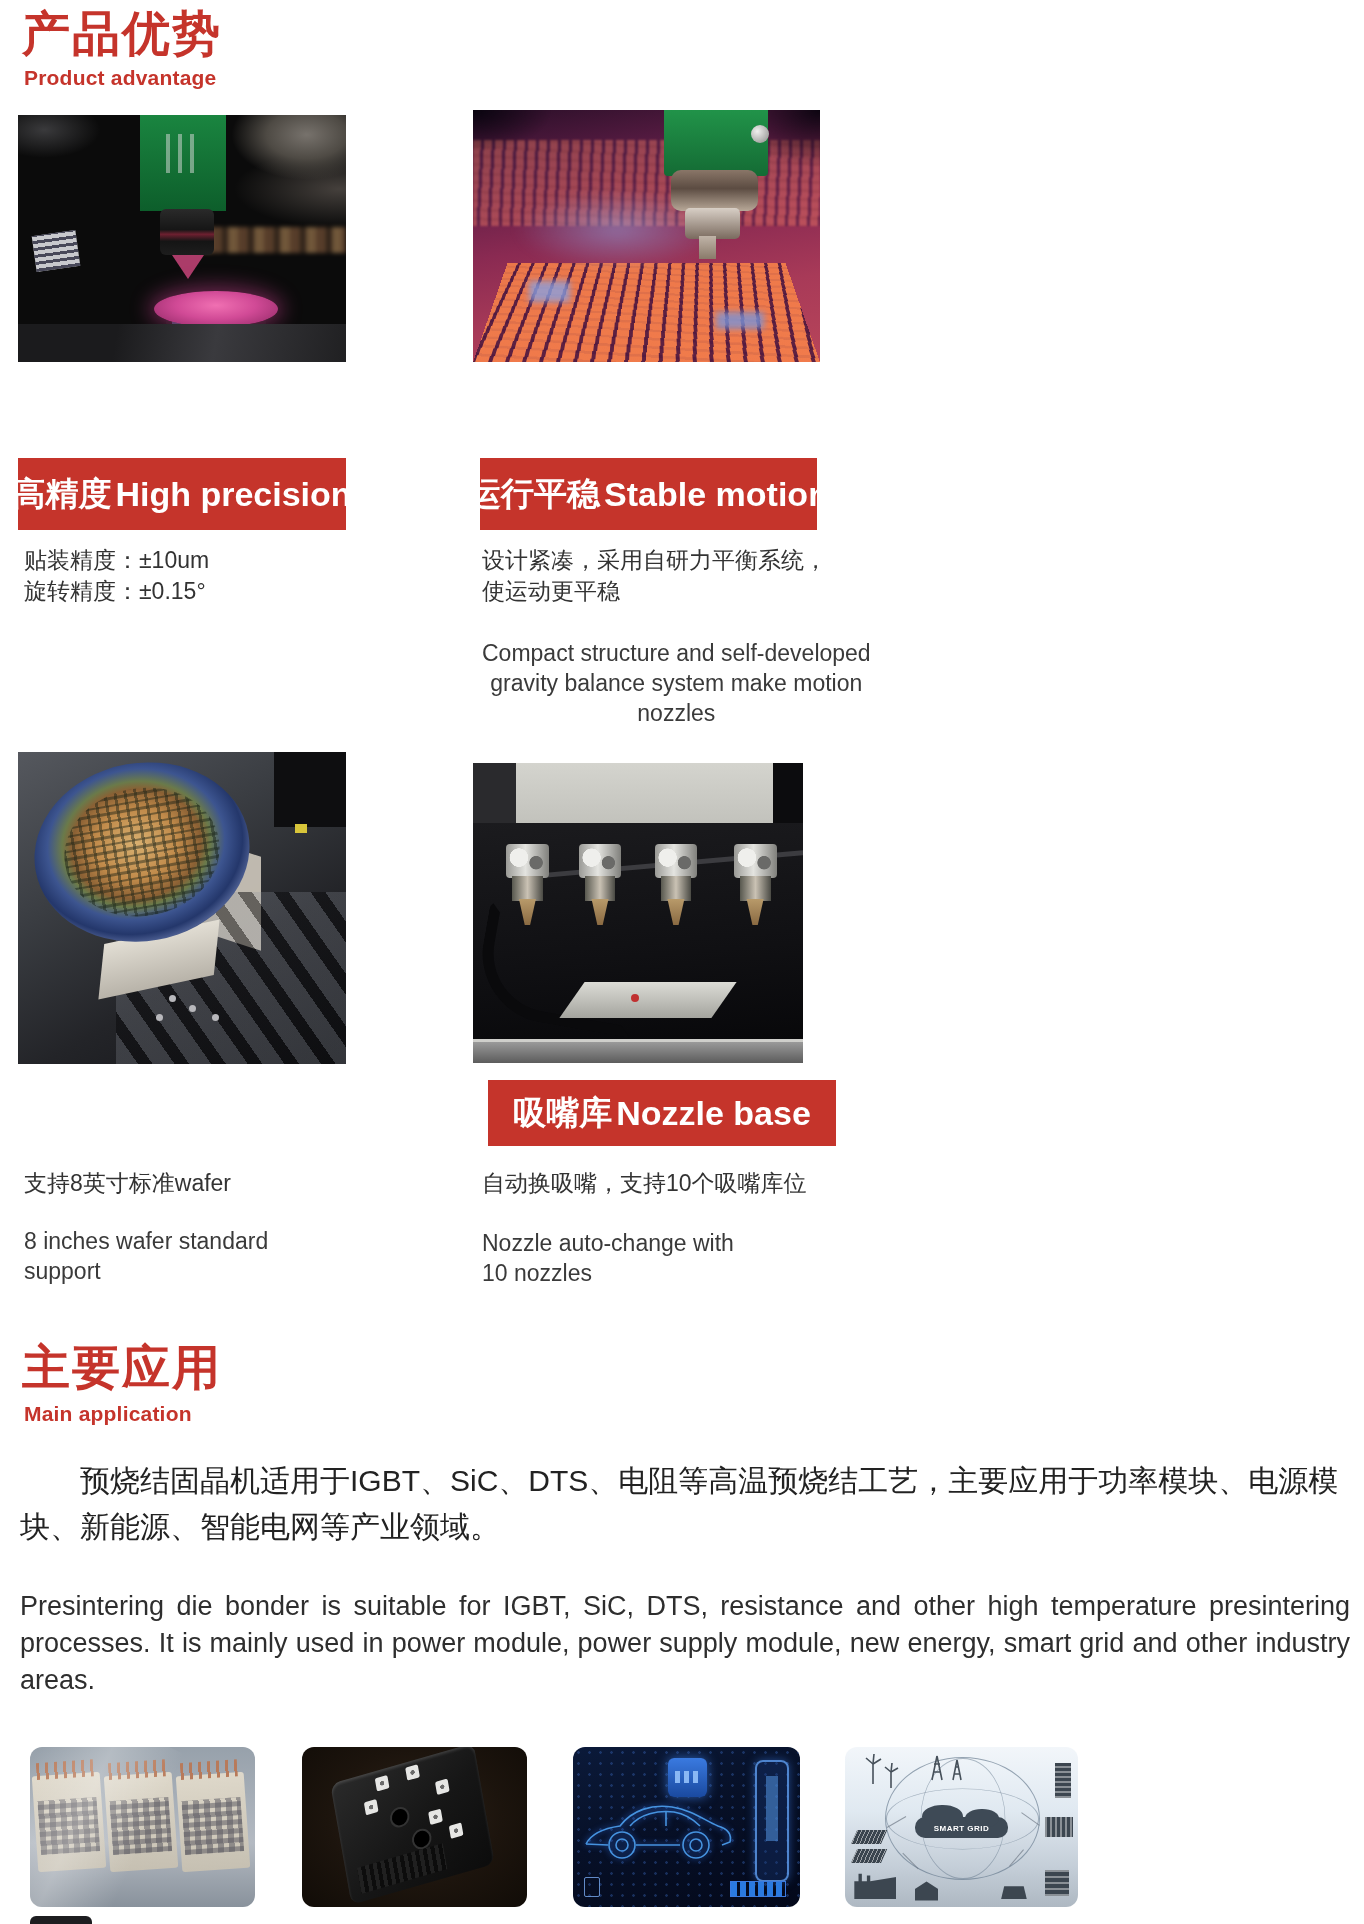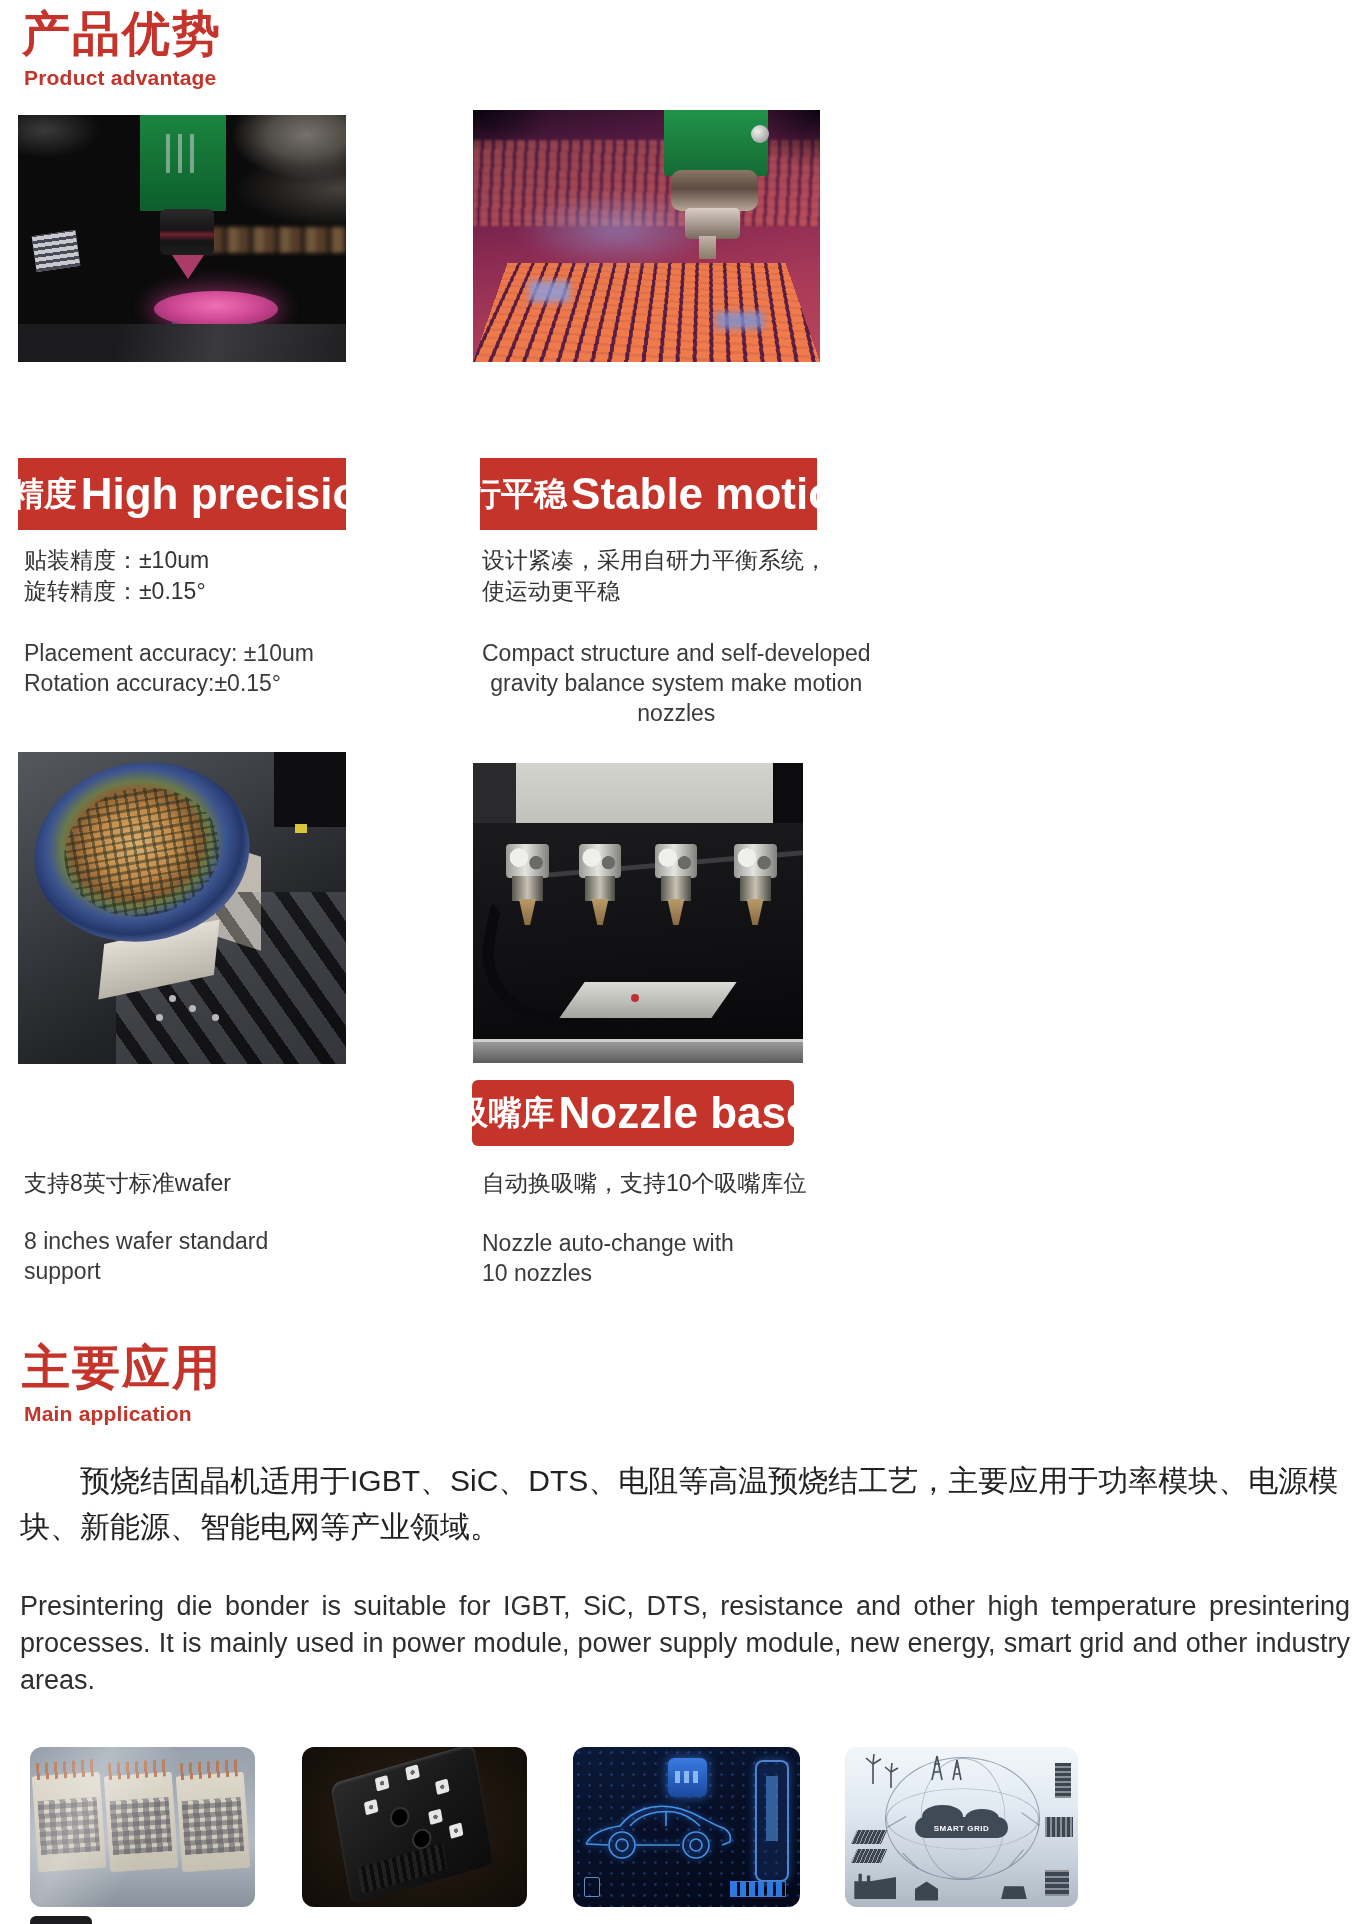--- a/index.html
+++ b/index.html
@@ -6,21 +6,21 @@
   .page{position:relative;width:1364px;height:1924px;background:#fff;overflow:hidden;
         font-family:"Liberation Sans","DejaVu Sans",sans-serif;color:#333;}
 
   
   .h-cn{position:absolute;font-size:48px;font-weight:bold;color:#c5342b;letter-spacing:2px;line-height:1.1;}
   .h-en{position:absolute;font-size:21px;color:#c5342b;font-weight:bold;letter-spacing:0.2px;}
 
   
   .banner{position:absolute;height:72px;background:#c5342b;color:#fff;display:flex;align-items:center;justify-content:center;white-space:nowrap;}
   .banner .b-cn{font-size:33px;font-weight:bold;}
-  .banner .b-en{font-size:44px;font-weight:bold;margin-left:4px;}
+  .banner .b-en{font-size:34px;font-weight:bold;margin-left:4px;}
   .banner .b-en.sub{font-size:26px;}
 
   
   .desc{position:absolute;}
   .desc.cn{font-size:23px;line-height:31px;color:#333;}
   .desc.en{font-size:23px;line-height:30px;color:#3a3a3a;}
 
   .para-cn{position:absolute;left:20px;top:1458px;width:1332px;font-size:30px;line-height:46px;color:#222;text-indent:2em;}
   .para-en{position:absolute;left:20px;top:1572px;width:1330px;font-size:27px;line-height:37px;color:#2e2e2e;text-align:justify;margin-top:16px;}
 
@@ -230,24 +230,20 @@
       <span class="b-en">Stable motion</span>
   </div>
 
   <div class="desc cn" style="left:24px;top:545px;">
     <div>贴装精度：±10um</div>
     <div>旋转精度：±0.15°</div>
   </div>
   <div class="desc cn" style="left:482px;top:545px;">
     <div>设计紧凑，采用自研力平衡系统，</div>
     <div>使运动更平稳</div>
-  </div>
-  <div class="desc en" style="left:24px;top:638px;">
-    <div>Placement accuracy: ±10um</div>
-    <div>Rotation accuracy:±0.15°</div>
   </div>
   <div class="desc en" style="left:482px;top:638px;text-align:center;">
     <div>Compact structure and self-developed</div>
     <div>gravity balance system  make motion</div>
     <div>nozzles</div>
   </div>
 
   <div class="photo p3" style="left:18px;top:752px;width:328px;height:312px;">
     <div class="p3-blockTR"></div>
     <div class="p3-paper"></div>
@@ -286,21 +282,21 @@
         <i></i>
         <b></b>
         <s></s>
       </div>
     <div class="p4-cable"></div>
     <div class="p4-tray"></div>
     <div class="p4-red"></div>
     <div class="p4-strip"></div>
   </div>
 
-  <div class="banner" style="left:472px;top:1080px;width:322px;height:66px;border-radius:6px;">
+  <div class="banner" style="left:488px;top:1080px;width:348px;height:66px;">
     <span class="b-cn">吸嘴库</span>
       <span class="b-en">Nozzle base</span>
   </div>
 
   <div class="desc cn" style="left:24px;top:1168px;">
     <div>支持8英寸标准wafer</div>
   </div>
   <div class="desc cn" style="left:482px;top:1168px;">
     <div>自动换吸嘴，支持10个吸嘴库位</div>
   </div>

